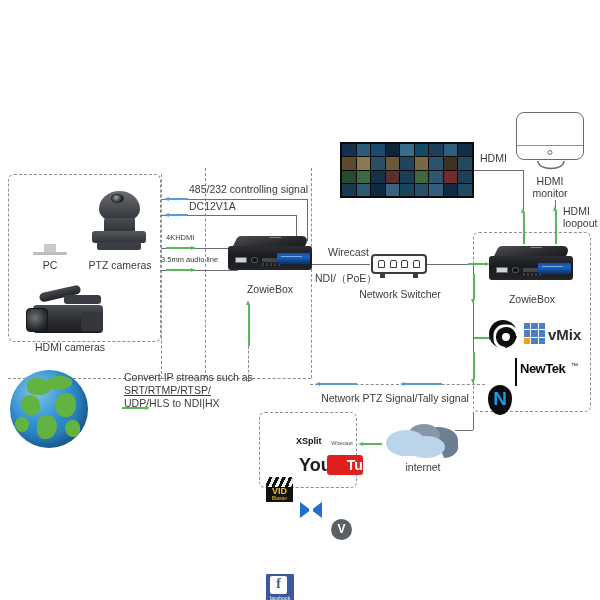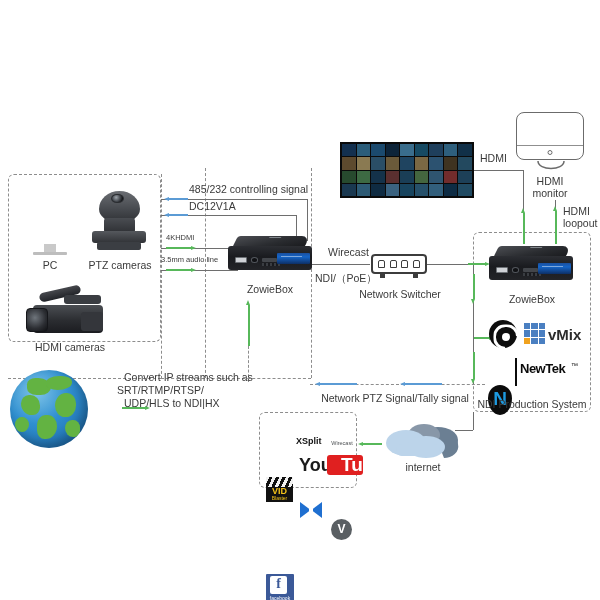--- a/index.html
+++ b/index.html
@@ -501,21 +501,20 @@
       <i style="background: rgb(240, 162, 30);"></i>
       <i style="background: rgb(74, 127, 193);"></i>
       <i style="background: rgb(74, 127, 193);"></i>
     </div>
   <div class="abs vmix-txt" style="left:548px; top:326px; font-size:15px;">vMix</div>
 
   <div class="abs newtek-n" style="left:488px; top:357px; width:24px; height:30px; font-size:19px;"></div>
   <div class="abs newtek-bar" style="left:515px; top:358px; width:2px; height:28px;"></div>
   <div class="abs newtek-txt" style="left:520px; top:361px; font-size:13px;">NewTek</div>
   <div class="abs lbl" style="left:571px; top:362px; font-size:7px; color:#0b0b0b;">™</div>
-  <div class="abs lbl lbl-cap center" style="left:473px; top:398px; width:118px;">NDI Production System</div>
 
   <div class="abs ln lnv" style="left:473px; top:264px; height:120px;"></div>
   <div class="abs varw down green" style="left:471px; top:274px; height:30px;">
     <div class="varw-body" style="top:0; height:25px;"></div>
       <div class="varw-head"></div>
   </div>
   <div class="abs arw right green" style="left:474px; top:335.5px; width:20px;">
     <div class="arw-body" style="left:0; width:15px;"></div>
       <div class="arw-head"></div>
   </div>
@@ -538,21 +537,21 @@
   <div class="abs globe" style="left:10px; top:370px; width:78px; height:78px;">
     <span class="land" style="left:22%; top:10%; width:30%; height:22%; border-radius:40% 60% 50% 45%;"></span>
     <span class="land" style="left:46%; top:8%;  width:34%; height:18%; border-radius:50% 40% 55% 45%;"></span>
     <span class="land" style="left:14%; top:32%; width:24%; height:26%; border-radius:45% 55% 40% 60%;"></span>
     <span class="land" style="left:58%; top:30%; width:26%; height:30%; border-radius:55% 45% 50% 50%;"></span>
     <span class="land" style="left:34%; top:58%; width:26%; height:30%; border-radius:45% 50% 60% 40%;"></span>
     <span class="land" style="left:6%;  top:60%; width:18%; height:20%; border-radius:50%;"></span>
     <span class="land" style="left:70%; top:64%; width:20%; height:22%; border-radius:50% 45% 40% 55%;"></span>
   </div>
   <div class="abs lbl lbl-cap multi" style="left:124px; top:371px; width:130px;">Convert IP streams such as</div>
-  <div class="abs lbl lbl-cap multi" style="left:117px; top:384px; width:130px;">SRT/RTMP/RTSP/</div>
+  <div class="abs lbl lbl-cap multi" style="left:124px; top:384px; width:130px;text-decoration:underline;">SRT/RTMP/RTSP/</div>
   <div class="abs lbl lbl-cap multi" style="left:124px; top:397px; width:130px;">UDP/HLS to NDI|HX</div>
   <div class="abs arw right green" style="left:122px; top:405.5px; width:28px;">
     <div class="arw-body" style="left:0; width:23px;"></div>
       <div class="arw-head"></div>
   </div>
 
   <div class="abs lg-vid" style="left:266px; top:419px; width:27px; height:25px;">
     <span class="clap"></span>
     <span class="vtxt" style="font-size:9px;">VID</span>
     <span class="vsub" style="font-size:5px;">Blaster</span>
@@ -566,21 +565,21 @@
 
   <div class="abs lg-wirecast" style="left:331px; top:418px; width:21px; height:21px; font-size:12px;"></div>
   <div class="abs lg-wirecast-txt" style="left:326px; top:440px; width:32px; font-size:5.5px;">Wirecast</div>
 
   <div class="abs lg-fb" style="left:266px; top:452px; width:28px; height:28px;">
     <span class="fbmark" style="font-size:14px;"></span>
     <span class="fbtxt" style="font-size:5px;">facebook</span>
   </div>
 
   <div class="abs lg-yt-you" style="left:299px; top:455px; font-size:18px;">You</div>
-  <div class="abs lg-yt-tube" style="left:327px; top:455px; width:30px; height:20px; font-size:19px;padding-left:36px;">Tube</div>
+  <div class="abs lg-yt-tube" style="left:327px; top:455px; width:30px; height:20px; font-size:14px;padding-left:36px;">Tube</div>
 
   <svg class="abs cloud" style="left:380px; top:422px;" width="84" height="44">
     <path d="M54,10 C64,6 78,12 78,22 C80,30 72,36 64,36 L64,36 Z" fill="#6b7f93"></path>
     <ellipse cx="58" cy="18" rx="20" ry="13" fill="#6b7f93"></ellipse>
     <ellipse cx="44" cy="13" rx="16" ry="11" fill="#8897a8"></ellipse>
     <ellipse cx="26" cy="21" rx="20" ry="13" fill="#bcd4ea"></ellipse>
     <ellipse cx="46" cy="25" rx="19" ry="11" fill="#bcd4ea"></ellipse>
     <rect x="16" y="22" width="44" height="12" rx="6" fill="#bcd4ea"></rect>
   </svg>
   <div class="abs lbl lbl-cap center" style="left:388px; top:461px; width:70px;">internet</div>

